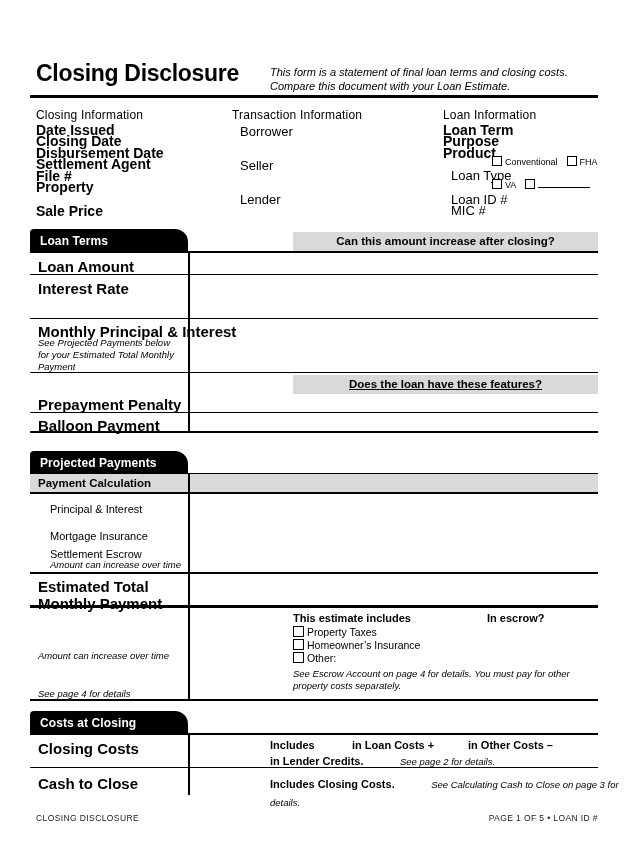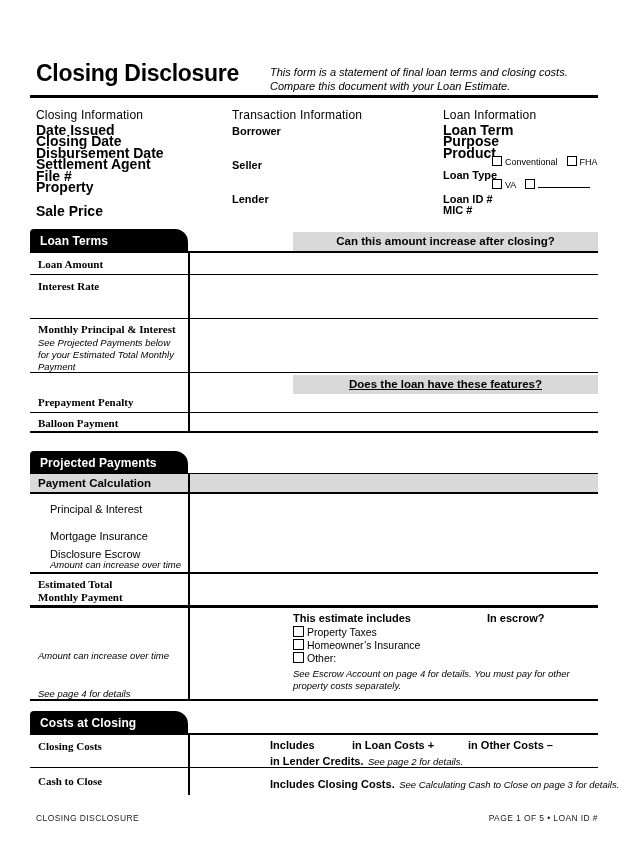--- a/index.html
+++ b/index.html
@@ -6,43 +6,43 @@
   .page{
     position:relative;width:630px;height:863px;background:#fff;margin:0 auto;
     font-family:"Liberation Sans","DejaVu Sans",sans-serif;color:#000;overflow:hidden;
   }
   .abs{position:absolute;}
   .hr{position:absolute;background:#000;}
   .vr{position:absolute;background:#000;width:1.5px;}
   .title{font-size:23px;font-weight:bold;letter-spacing:-0.3px;}
   .intro{font-size:11px;font-style:italic;line-height:1.25;width:332px;}
   .col-head{font-size:12px;letter-spacing:0.2px;}
-  .fld{font-size:11px;font-weight:bold;line-height:11.4px;}
+  .fld{font-size:13px;font-weight:normal;line-height:11.4px;margin-left:8px;}
   .fld-block div{font-size:14px;font-weight:bold;}
   .section-tab{
     position:absolute;left:30px;width:158px;height:24px;background:#000;color:#fff;
     font-weight:bold;font-size:12px;border-radius:4px 13px 0 0;box-sizing:border-box;
     padding:5px 0 0 10px;letter-spacing:0.1px;
   }
   .qbar{
     position:absolute;background:#d9d9d9;height:19px;box-sizing:border-box;
     font-weight:bold;font-size:11.5px;text-align:center;padding-top:3px;
   }
   .calcbar{
     position:absolute;background:#d9d9d9;height:19px;box-sizing:border-box;
     font-weight:bold;font-size:11.5px;padding:3px 16px 0 8px;
   }
-  .rowlab{font-size:11px;font-weight:bold;line-height:1.15;font-family:Liberation Serif, serif;}
+  .rowlab{font-size:15px;font-weight:bold;line-height:1.15;}
   .rowlab-n{font-size:11px;line-height:1.15;}
   .note{font-size:9.5px;font-style:italic;line-height:1.25;color:#000;}
   .cb{display:inline-block;width:8px;height:8px;border:1.2px solid #000;vertical-align:-1px;margin-right:3px;background:#fff;}
   .cbrow{font-size:10.5px;line-height:13.2px;}
   .blank-line{display:inline-block;width:52px;height:8px;border-bottom:1px solid #000;}
   .costtext{font-size:11px;font-weight:bold;}
-  .costital{font-size:9.5px;font-style:italic;font-weight:normal;}
+  .costital{font-size:9.5px;font-style:italic;font-weight:normal;margin-left:32px;}
   .footer{font-size:8.5px;letter-spacing:0.4px;color:#1a1a1a;}
 </style>
 </head>
 <body>
 
 <div class="page">
 
   <div class="abs title" style="left:36px;top:60px;">Closing Disclosure</div>
   <div class="abs intro" style="left:270px;top:66px;">This form is a statement of final loan terms and closing costs. Compare this document with your Loan Estimate.</div>
   <div class="hr" style="left:30px;top:95px;width:568px;height:3px;"></div>
@@ -105,21 +105,21 @@
   <div class="hr" style="left:30px;top:431px;width:568px;height:2px;"></div>
 
   <div class="section-tab" style="top:451px;">Projected Payments</div>
   <div class="hr" style="left:30px;top:473px;width:568px;height:1px;"></div>
   <div class="calcbar" style="left:30px;top:474px;width:568px;">Payment Calculation</div>
   <div class="hr" style="left:30px;top:492px;width:568px;height:2px;"></div>
   <div class="vr" style="left:188px;top:473px;height:227px;"></div>
 
   <div class="abs rowlab-n" style="left:50px;top:503px;">Principal &amp; Interest</div>
   <div class="abs rowlab-n" style="left:50px;top:530px;">Mortgage Insurance</div>
-  <div class="abs rowlab-n" style="left:50px;top:548px;">Disclosure Escrow</div>
+  <div class="abs rowlab-n" style="left:50px;top:548px;">Settlement Escrow</div>
   <div class="abs note" style="left:50px;top:559px;">Amount can increase over time</div>
 
   <div class="hr" style="left:30px;top:572px;width:568px;height:2px;"></div>
   <div class="abs rowlab" style="left:38px;top:578px;">
     <div>Estimated Total</div>
     <div>Monthly Payment</div>
   </div>
   <div class="hr" style="left:30px;top:605px;width:568px;height:3px;"></div>
 
   <div class="abs note" style="left:38px;top:650px;">Amount can increase over time</div>

